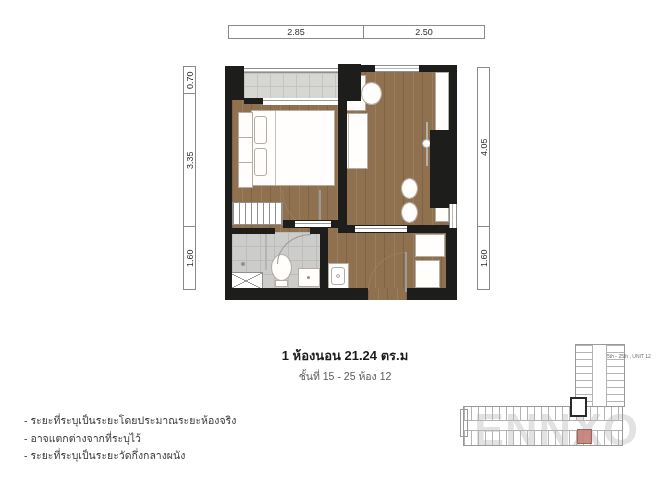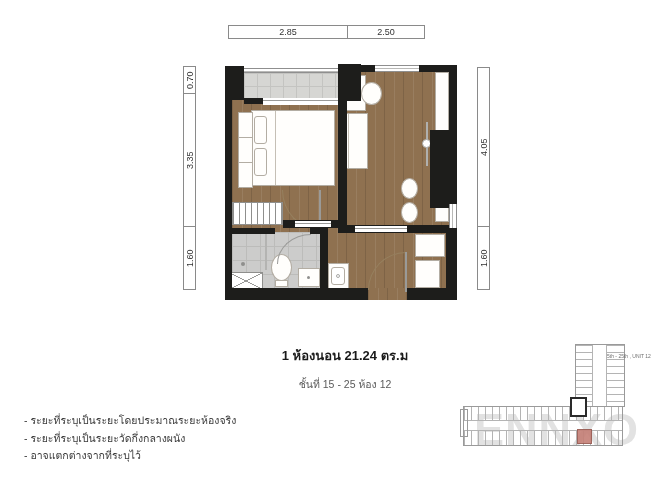--- a/index.html
+++ b/index.html
@@ -37,43 +37,43 @@
   .dimrow { position:absolute; display:flex; }
   .dimcell { height:14px; border:1px solid #8a8a8a; background:#fff; color:#333;
              font-size:9px; display:flex; align-items:center; justify-content:center; margin-left:-1px; }
   .dimcol { position:absolute; width:13px; }
   .dimvcell { width:13px; border:1px solid #8a8a8a; background:#fff; color:#333; font-size:9px;
               display:flex; align-items:center; justify-content:center; margin-top:-1px;
               writing-mode:vertical-rl; transform:rotate(180deg); }
   .title { position:absolute; left:215px; width:260px; top:345px; text-align:center;
            font-size:13px; font-weight:bold; color:#1a1a1a; }
   .subtitle { position:absolute; left:215px; width:260px; top:368px; text-align:center;
-              font-size:10.5px; color:#5a5a5a;margin-top:8px; }
+              font-size:10.5px; color:#5a5a5a; }
   .notes { position:absolute; left:24px; top:412px; font-size:10.5px; color:#3a3a3a; line-height:17.5px; }
   .watermark { position:absolute; left:474px; top:404px; font-size:45px; font-weight:bold;
                color:#e2e2e2; letter-spacing:1px; z-index:1; }
   .keyplan { position:absolute; left:460px; top:343px; width:210px; height:105px; z-index:2; }
   .kp-outline { position:absolute; border:1px solid #9a9a9a; background:transparent; }
   .kp-units-h { position:absolute; background-image:repeating-linear-gradient(to right,#b4b4b4 0 1px, transparent 1px 7px); }
   .kp-units-v { position:absolute; background-image:repeating-linear-gradient(to bottom,#b4b4b4 0 1px, transparent 1px 7px); }
   .kp-label { position:absolute; left:147px; top:10px; font-size:5px; color:#707070; white-space:nowrap; }
   .kp-dark { position:absolute; border:2px solid #2a2a2a; background:#fff; }
   .kp-red { position:absolute; background:#c57f76; border:1px solid #96564d; opacity:.9; }
   .shower { position:absolute; background:
       linear-gradient(to top right, transparent calc(50% - .5px), #9a9a98 calc(50% - .5px) calc(50% + .5px), transparent calc(50% + .5px)),
       linear-gradient(to bottom right, transparent calc(50% - .5px), #9a9a98 calc(50% - .5px) calc(50% + .5px), transparent calc(50% + .5px)),
       #fff;
       border:1px solid #8f8f8d; }
 </style>
 </head>
 <body>
 
 <div class="dimrow" style="left:229px; top:25px;">
-  <div class="dimcell" style="width:120px;">2.85</div>
-  <div class="dimcell" style="width:78px;">2.50</div>
+  <div class="dimcell" style="width:136px;">2.85</div>
+  <div class="dimcell" style="width:122px;">2.50</div>
 </div>
 
 <div class="dimcol" style="left:183px; top:67px;">
   <div class="dimvcell" style="height:28px;">0.70</div>
   <div class="dimvcell" style="height:134px;">3.35</div>
   <div class="dimvcell" style="height:64px;">1.60</div>
 </div>
 
 <div class="dimcol" style="left:477px; top:68px;">
   <div class="dimvcell" style="height:160px;">4.05</div>
@@ -149,22 +149,22 @@
   <div class="slide" style="left:38px; top:42px; width:75px; height:7px;"></div>
   <div class="slide" style="left:70px; top:165px; width:36px; height:6px;"></div>
   <div class="slide" style="left:130px; top:170px; width:52px; height:6px;"></div>
 </div>
 
 <div class="title">1 ห้องนอน 21.24 ตร.ม</div>
 <div class="subtitle">ชั้นที่ 15 - 25 ห้อง 12</div>
 
 <div class="notes">
   <div>- ระยะที่ระบุเป็นระยะโดยประมาณระยะห้องจริง</div>
+  <div>- อาจแตกต่างจากที่ระบุไว้</div>
   <div>- ระยะที่ระบุเป็นระยะวัดกึ่งกลางผนัง</div>
-  <div>- อาจแตกต่างจากที่ระบุไว้</div>
 </div>
 
 <div class="watermark">ENNXO</div>
 
 <div class="keyplan">
   <div class="kp-outline" style="left:115px; top:1px; width:50px; height:63px;">
     <div class="kp-units-v" style="left:0; top:0; width:17px; height:61px; border-right:1px solid #b4b4b4;"></div>
     <div class="kp-units-v" style="left:30px; top:0; width:18px; height:61px; border-left:1px solid #b4b4b4;"></div>
   </div>
   <div class="kp-outline" style="left:3px; top:63px; width:160px; height:40px;">

